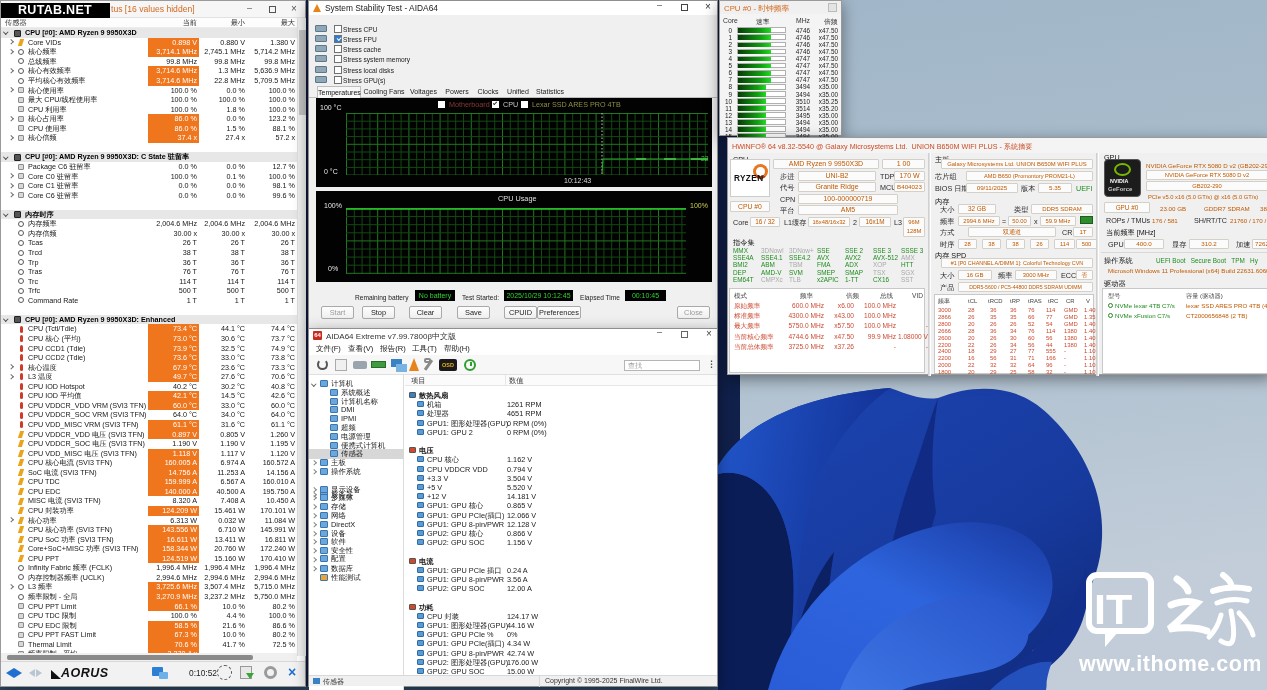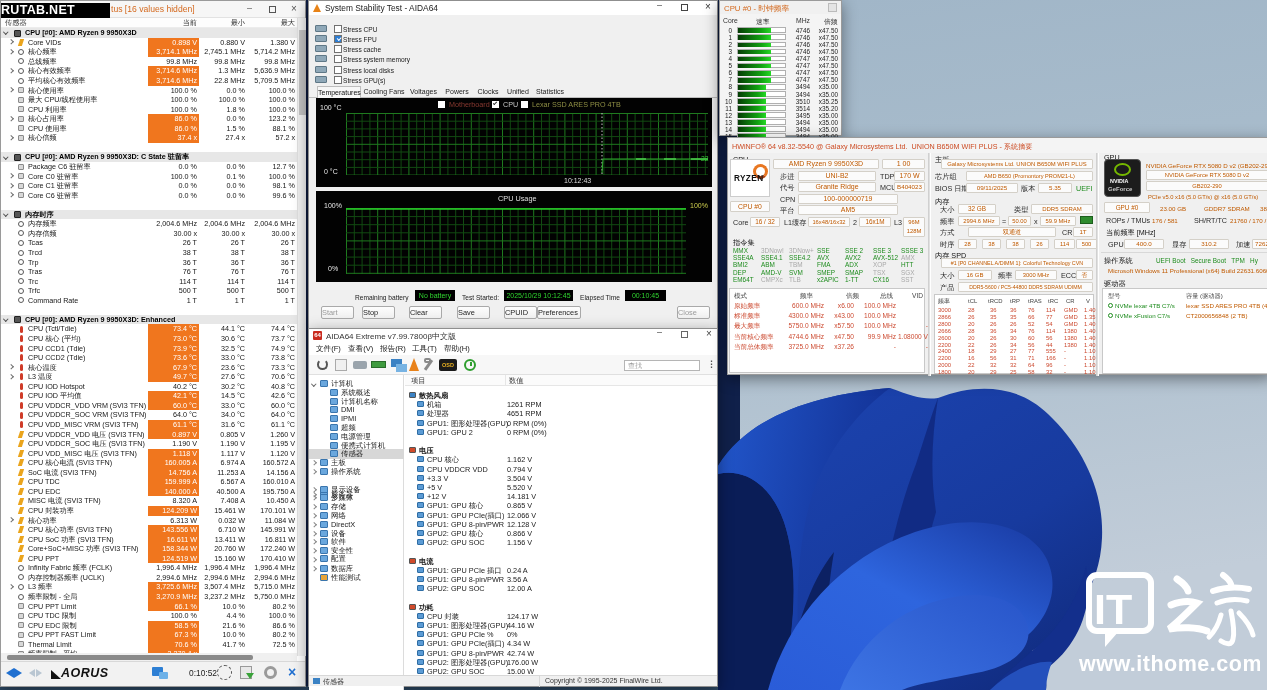--- a/index.html
+++ b/index.html
@@ -13,21 +13,21 @@
 .oc{position:absolute;left:147px;width:51px;top:0;height:9.6px;background:#f0761e;color:#fff;text-align:right;padding-right:2px}
 .cht{position:absolute;left:8px;top:2.6px;width:3.5px;height:3.5px;border-right:1px solid #707070;border-bottom:1px solid #707070;transform:rotate(-45deg)}
 .chd{position:absolute;left:3px;top:2.2px;width:3.5px;height:3.5px;border-right:1px solid #505050;border-bottom:1px solid #505050;transform:rotate(45deg)}
 .ict{position:absolute;left:19px;top:1.2px;width:3px;height:7px;background:#cf3b28;border-radius:1.5px}
 .icv{position:absolute;left:18px;top:1.2px;width:4px;height:7px;background:#eaa41c;transform:skewX(-18deg)}
 .icc{position:absolute;left:17px;top:1.6px;width:6px;height:6px;border:1px solid #5a5a5a;border-radius:50%}
 .icp{position:absolute;left:17px;top:1.6px;width:6px;height:6px;border:1px solid #8a8a8a;border-radius:1px;background:#d8d8d8}
 .icsec{position:absolute;left:13px;top:1.4px;width:7px;height:7px;background:#555;border-radius:1px;border:1px solid #222}
 .gbtn{color:#555;font-size:9px;line-height:13px}
 .bbox{background:#000;color:#2fd42f;font-size:7px;line-height:11px;text-align:center;position:absolute}
-.btn{position:absolute;height:13px;background:linear-gradient(#fdfdfd,#f0f0f0);border:1px solid #a9a9a9;border-radius:2px;font-size:7.4px;line-height:11px;text-align:left;color:#222}
+.btn{position:absolute;height:13px;background:linear-gradient(#fdfdfd,#f0f0f0);border:1px solid #a9a9a9;border-radius:2px;font-size:7.4px;line-height:11px;text-align:center;color:#222}
 .fld{position:absolute;background:#fbfbfb;border:1px solid #d4d0c8;border-radius:1px;font-size:7.2px;line-height:10px;text-align:center;color:#c05a00;white-space:nowrap;overflow:hidden}
 .flbl{position:absolute;font-size:7.2px;line-height:10px;color:#2a2a2a;white-space:nowrap}
 .org{color:#c05a00}.grn{color:#1e8c1e}.redt{color:#cc4a30}
 .tree{position:absolute;font-size:7.4px;line-height:9.7px;color:#1a1a1a;white-space:nowrap}
 .ti{display:inline-block;width:8px;height:7px;background:#6aa7dd;border:1px solid #3a75ad;border-radius:1px;margin-right:3px;vertical-align:-1px}
 .arow{position:absolute;font-size:7.3px;line-height:9.2px;color:#1a1a1a;white-space:nowrap}
 .aico{display:inline-block;width:7px;height:6px;background:#5b9bd5;border:1px solid #2e6da4;border-radius:1px;margin-right:3px}
 </style></head><body>
 
 <svg class="abs" style="left:0;top:0" width="1267" height="690" viewBox="0 0 1267 690">
@@ -112,21 +112,21 @@
 <text x="4" y="106" font-size="21.5" font-weight="bold" fill="#fff" font-family="Liberation Sans,sans-serif" letter-spacing="0.5">www.ithome.com</text>
 </svg>
 
 <div class="win" style="left:0;top:0;width:306px;height:687px;background:#fff;border:1px solid #9a9a9a">
 <div class="abs" style="left:0;top:0;width:304px;height:17px;background:#f6f6f6;border-bottom:1px solid #e2e2e2">
       <div class="abs" style="left:110px;top:3px;font-size:8.6px;color:#d4691e">tus [16 values hidden]</div>
       <div class="abs gbtn" style="left:246px;top:1px">–</div>
       <div class="abs" style="left:268px;top:5px;width:7px;height:7px;border:1px solid #555"></div>
       <div class="abs gbtn" style="left:290px;top:1px;font-size:10px">×</div>
     </div>
-<div class="abs" style="left:0;top:2px;width:109px;height:15px;background:#000;color:#fff;font-weight:bold;font-size:12.5px;line-height:15px;padding-left:0;letter-spacing:0.3px">RUTAB.NET</div>
+<div class="abs" style="left:0;top:2px;width:109px;height:15px;background:#000;color:#fff;font-weight:bold;font-size:12.5px;line-height:15px;padding-left:17px;letter-spacing:0.3px">RUTAB.NET</div>
 <div class="abs" style="left:0;top:17px;width:304px;height:10px;font-size:7.2px;color:#333;background:#fdfdfd;border-bottom:1px solid #ececec">
       <span class="abs" style="left:4px">传感器</span>
       <span class="abs" style="left:160px;width:36px;text-align:right">当前</span>
       <span class="abs" style="left:208px;width:36px;text-align:right">最小</span>
       <span class="abs" style="left:256px;width:38px;text-align:right">最大</span>
     </div>
 <div class="r sec" style="top:27.20px">
       <span class="chd"></span>
       <span class="icsec"></span>
       <span class="lab" style="left:24px">CPU [#0]: AMD Ryzen 9 9950X3D</span>

